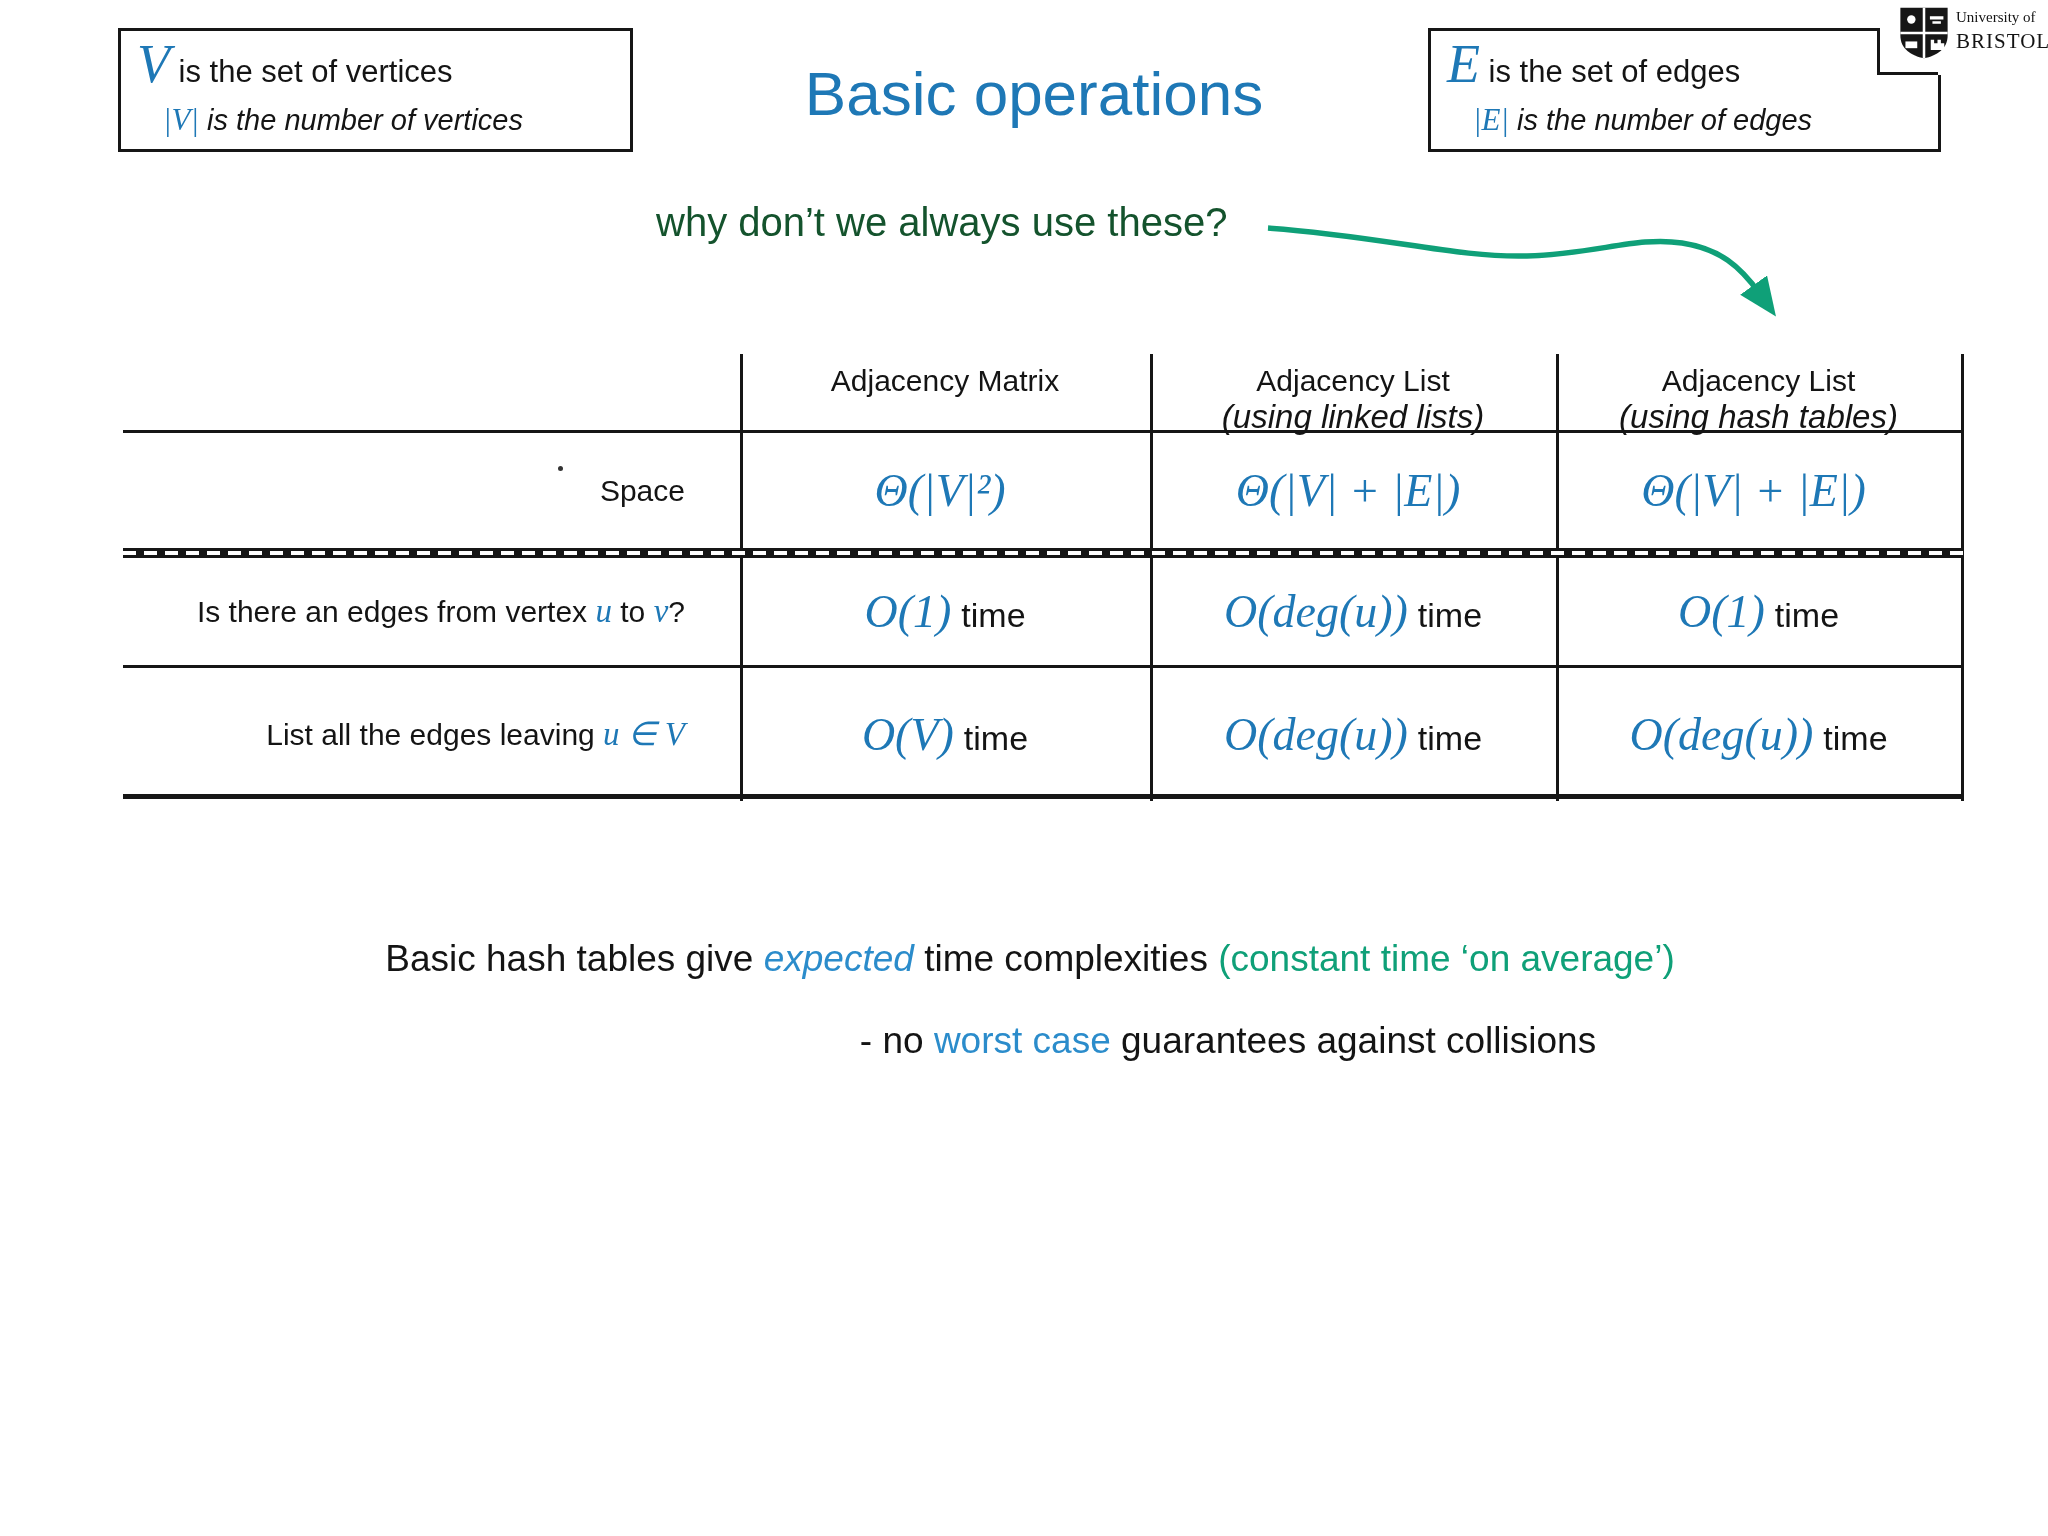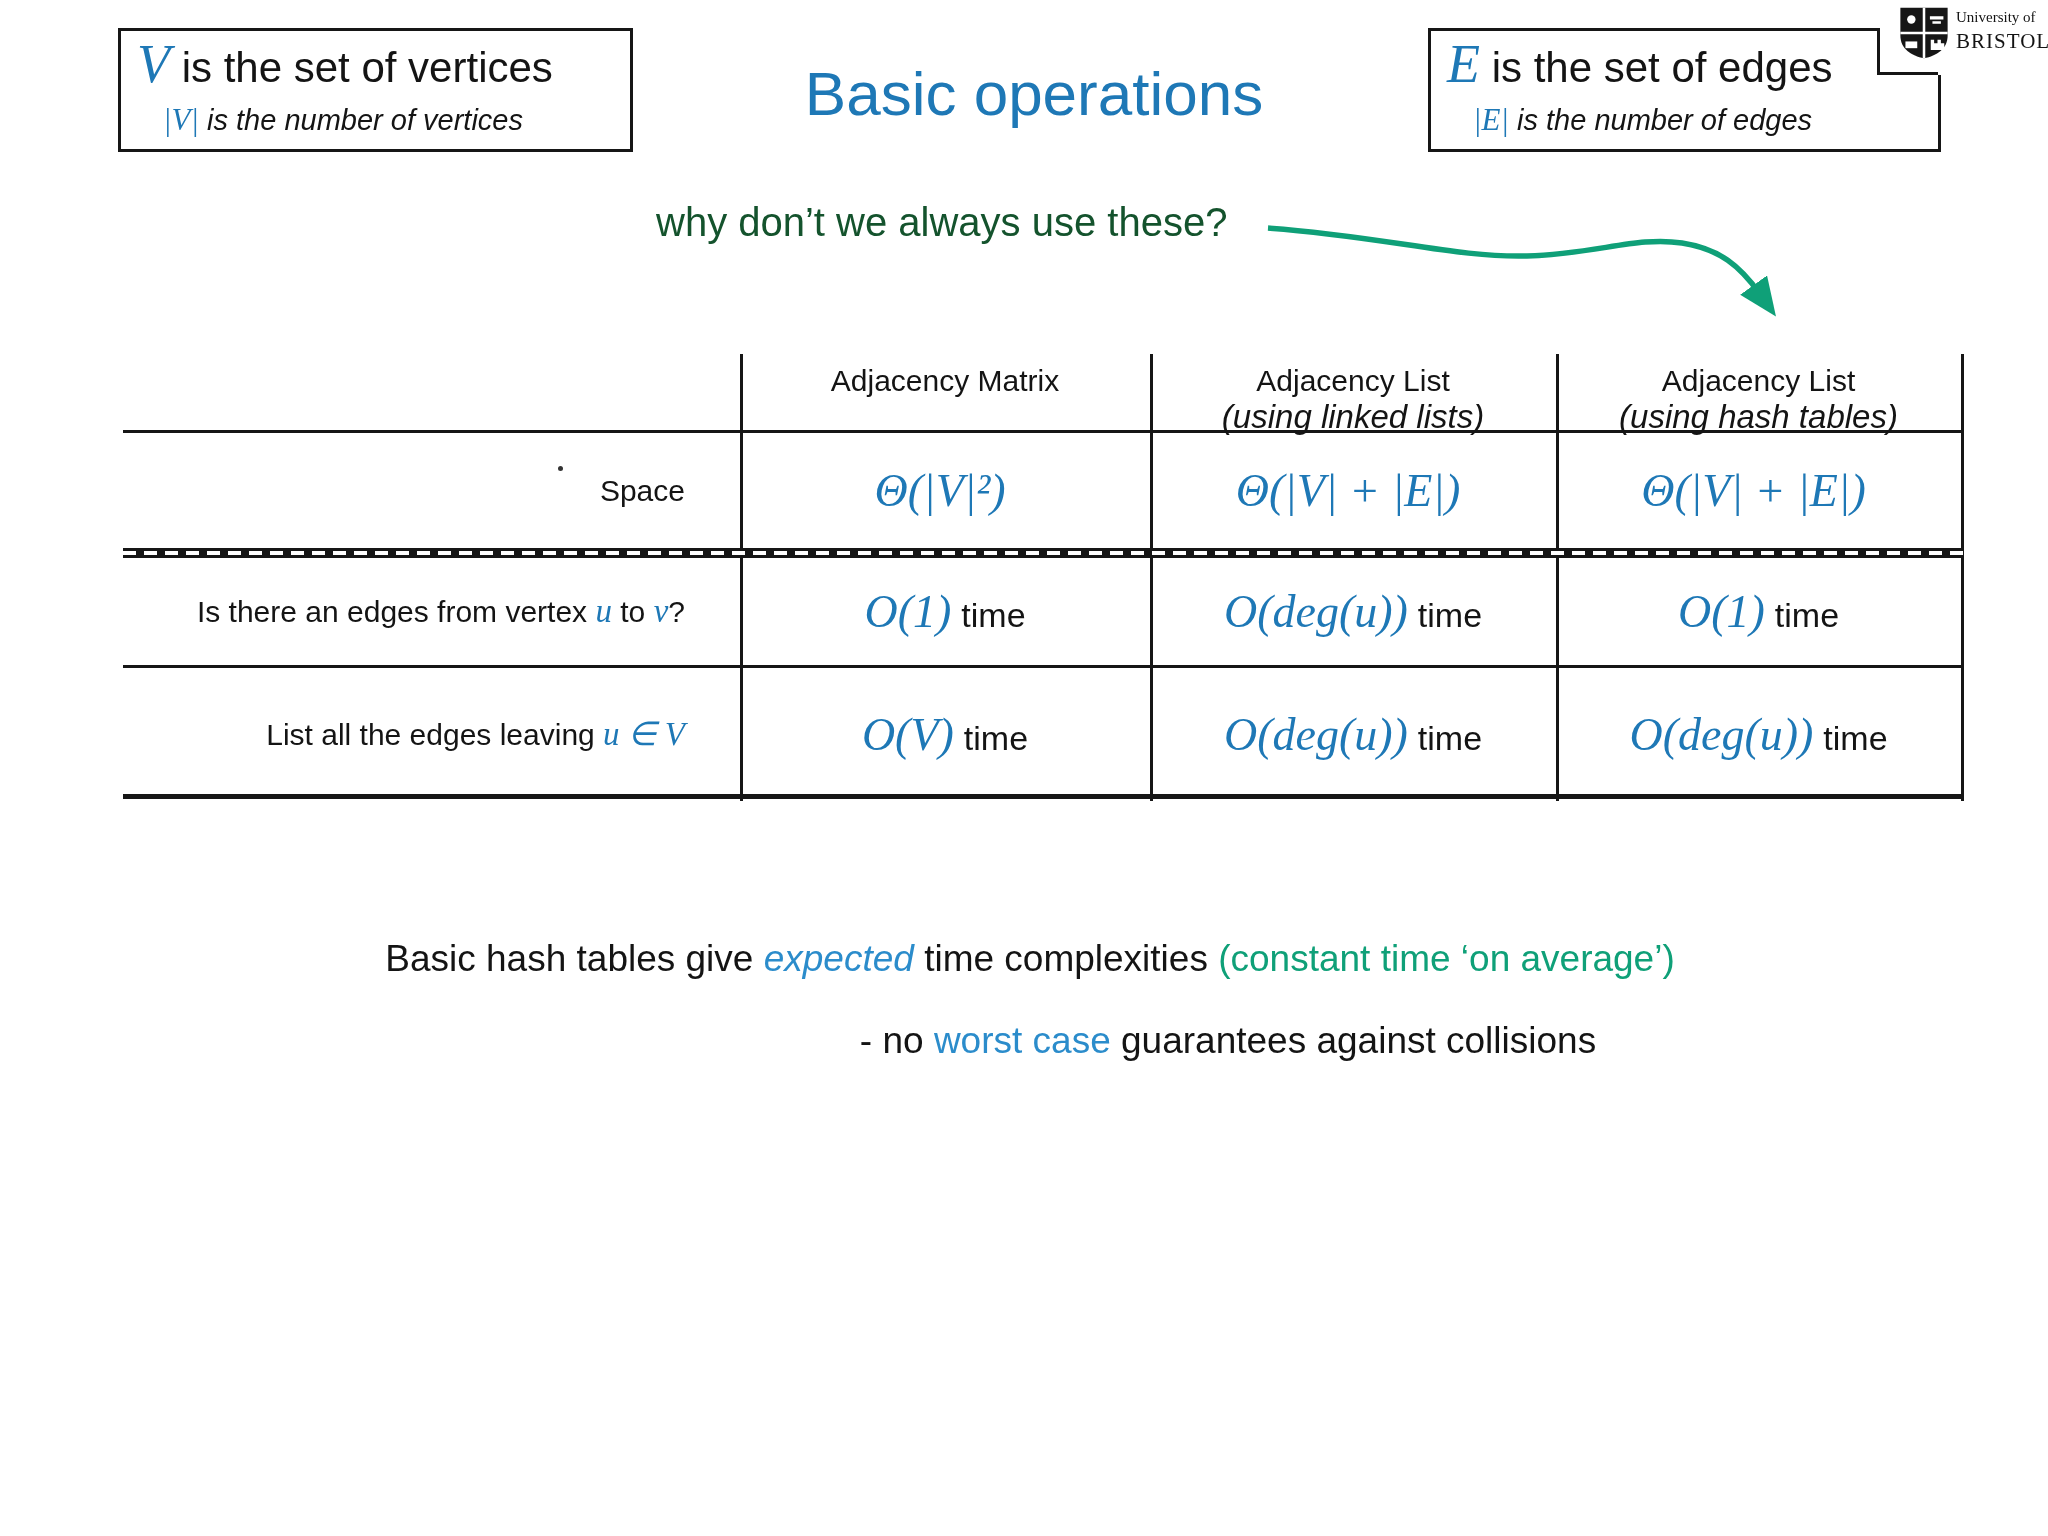--- a/index.html
+++ b/index.html
@@ -23,21 +23,21 @@
   .fb{color:#2b8ccb;}
   .fbi{color:#2b8ccb;font-style:italic;}
   .fg{color:#0fa078;}
   .dash-sep{background:#161616;}
   .dash-sep .dashes{position:absolute;left:0;top:3px;height:4px;width:100%;
     background:repeating-linear-gradient(90deg,#ffffff 0 13px,rgba(0,0,0,0) 13px 21px);}
   .logo-top{font-family:"Liberation Serif",serif;font-size:15px;}
   .logo-name{font-family:"Liberation Serif",serif;font-size:21px;letter-spacing:1px;}
   .defsym{font-size:54px;}
   .defsub{font-size:31px;}
-  .deftext{font-size:42px;text-align:right;}
+  .deftext{font-size:31px;text-align:right;}
   .defsubtext{font-size:29px;font-style:italic;}
 </style>
 </head>
 <body>
 
 <div class="page">
 
   <div class="abs title nowrap" style="left:624px;top:58px;width:820px;">Basic operations</div>
 
   <div class="abs box" style="left:118px;top:28px;width:509px;height:118px;">

